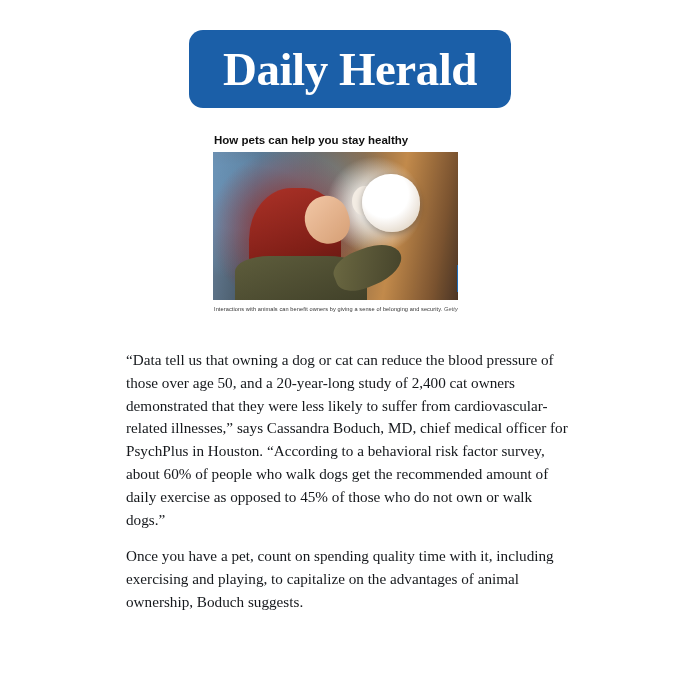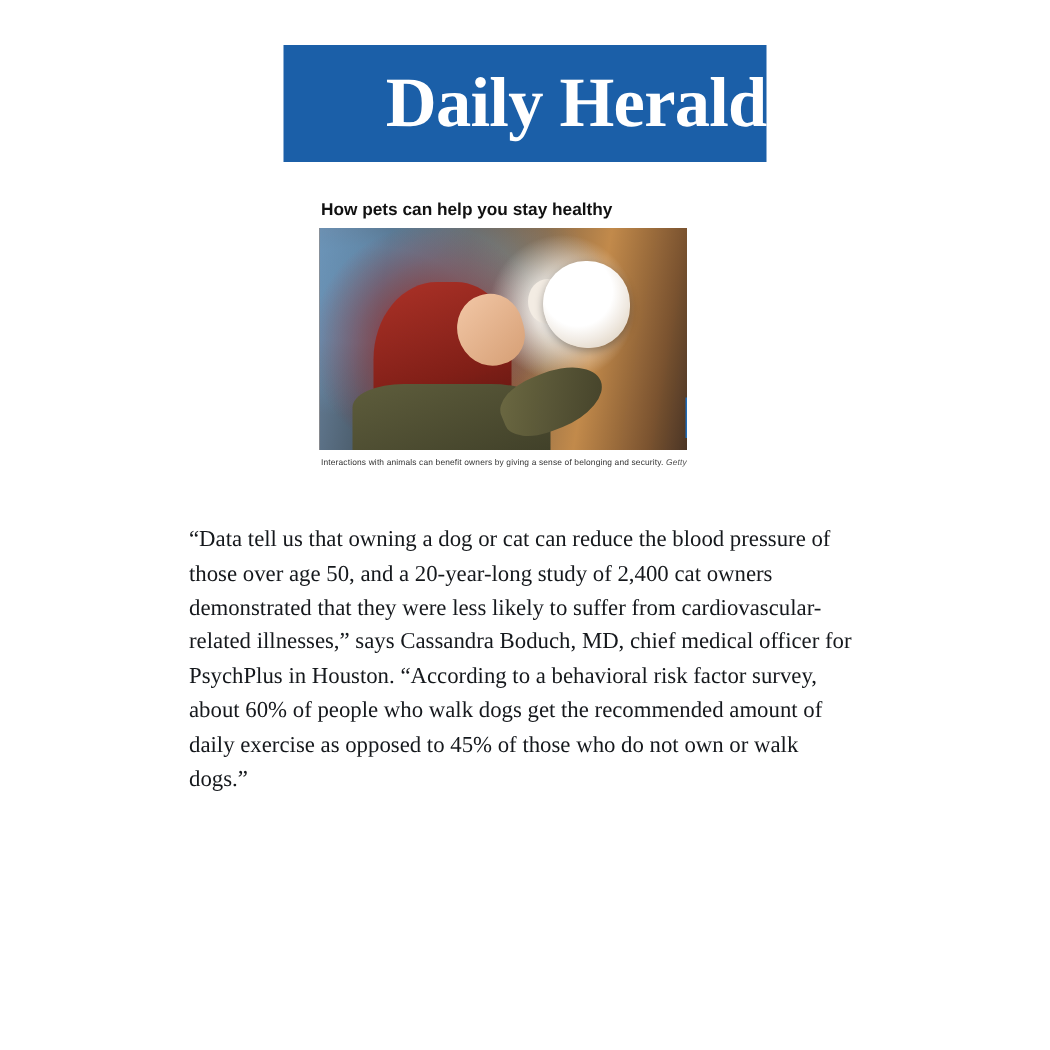--- a/index.html
+++ b/index.html
@@ -23,21 +23,22 @@
     display: flex;
     justify-content: center;
     padding-top: 30px;
   }
   .masthead {
     background: #1b5fa8;
     width: 322px;
     height: 78px;
     display: flex;
     align-items: center;
-    justify-content: flex-end;
+    justify-content: center;
+    border-radius: 14px;
   }
   .masthead-text {
     color: #ffffff;
     font-family: "Liberation Serif", serif;
     font-weight: bold;
     font-size: 47px;
     line-height: 1;
     letter-spacing: -0.5px;
     white-space: nowrap;
   }
@@ -213,15 +214,16 @@
       <div class="photo-next-btn">›</div>
     </div>
     <div class="figure-caption-bottom">
       <span>Interactions with animals can benefit owners by giving a sense of belonging and security.</span>
       <span class="credit">Getty</span>
     </div>
   </div>
 
   <div class="article-body">
     <p>“Data tell us that owning a dog or cat can reduce the blood pressure of those over age 50, and a 20-year-long study of 2,400 cat owners demonstrated that they were less likely to suffer from cardiovascular-related illnesses,” says Cassandra Boduch, MD, chief medical officer for PsychPlus in Houston. “According to a behavioral risk factor survey, about 60% of people who walk dogs get the recommended amount of daily exercise as opposed to 45% of those who do not own or walk dogs.”</p>
+    <p>Once you have a pet, count on spending quality time with it, including exercising and playing, to capitalize on the advantages of animal ownership, Boduch suggests.</p>
   </div>
 
 </div>
 
 </body></html>

